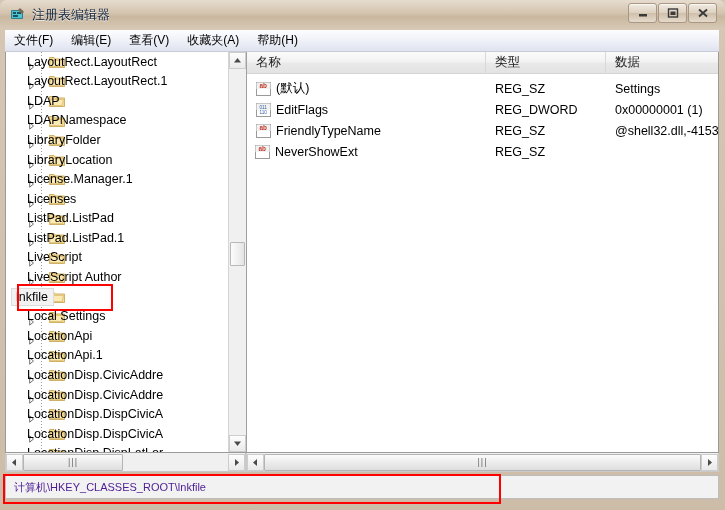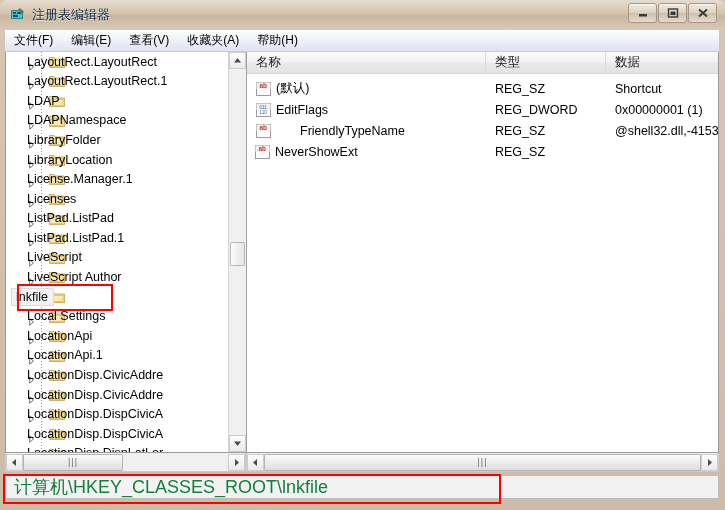--- a/index.html
+++ b/index.html
@@ -173,21 +173,21 @@
     display:flex;align-items:center;justify-content:center;
   }
   .grip{font-size:9px;color:#6d6d6d;letter-spacing:1px;line-height:1;}
 
   
   .statusbar{
     position:absolute;left:5px;top:475px;width:714px;height:24px;
     background:#f2f2f2;border:1px solid #bdbdbd;box-sizing:border-box;
     display:flex;align-items:center;padding-left:8px;
   }
-  .status-text{font-size:18px;color:#15803d;white-space:nowrap;}
+  .status-text{font-size:11px;color:#4c1d95;white-space:nowrap;}
 </style>
 </head>
 <body>
 
 <div class="window">
 
   <div class="titlebar">
     <span class="title-icon">
       <svg width="17" height="17" viewBox="0 0 17 17">
         <rect x="2" y="4" width="12" height="9" rx="1" fill="#2d7f8c"></rect>
@@ -511,37 +511,37 @@
           <div class="lrow">
             <div class="lcell" style="width: 239px;">
               <span class="regicon"><svg width="15" height="14" viewBox="0 0 15 14">
   <rect x="0.5" y="0.5" width="14" height="13" fill="#ffffff" stroke="#9a9a9a" stroke-width="1"></rect>
   <rect x="0.5" y="0.5" width="14" height="6.5" fill="#f2f2f2"></rect>
   <text x="7.2" y="6.4" font-family="Liberation Sans, sans-serif" font-size="6.4" font-weight="bold" fill="#c0392b" text-anchor="middle">ab</text>
 </svg></span>
               <span>(默认)</span>
             </div>
             <div class="lcell" style="width: 120px;">REG_SZ</div>
-            <div class="lcell" style="flex: 1 1 0%;">Shortcut</div>
+            <div class="lcell" style="flex: 1 1 0%;">Settings</div>
           </div>
           <div class="lrow">
             <div class="lcell" style="width: 239px;">
               <span class="regicon"><svg width="15" height="14" viewBox="0 0 15 14">
   <rect x="0.5" y="0.5" width="14" height="13" fill="#ffffff" stroke="#9a9a9a" stroke-width="1"></rect>
   <rect x="0.5" y="0.5" width="14" height="6.5" fill="#f2f2f2"></rect>
   <text x="7.2" y="5.6" font-family="Liberation Sans, sans-serif" font-size="4.6" fill="#2e5fa3" text-anchor="middle">011</text>
   <text x="7.2" y="10.6" font-family="Liberation Sans, sans-serif" font-size="4.6" fill="#2e5fa3" text-anchor="middle">110</text>
 </svg></span>
               <span>EditFlags</span>
             </div>
             <div class="lcell" style="width: 120px;">REG_DWORD</div>
             <div class="lcell" style="flex: 1 1 0%;">0x00000001 (1)</div>
           </div>
           <div class="lrow">
-            <div class="lcell" style="width: 239px; gap: 24px;">
+            <div class="lcell" style="width: 239px;">
               <span class="regicon"><svg width="15" height="14" viewBox="0 0 15 14">
   <rect x="0.5" y="0.5" width="14" height="13" fill="#ffffff" stroke="#9a9a9a" stroke-width="1"></rect>
   <rect x="0.5" y="0.5" width="14" height="6.5" fill="#f2f2f2"></rect>
   <text x="7.2" y="6.4" font-family="Liberation Sans, sans-serif" font-size="6.4" font-weight="bold" fill="#c0392b" text-anchor="middle">ab</text>
 </svg></span>
               <span>FriendlyTypeName</span>
             </div>
             <div class="lcell" style="width: 120px;">REG_SZ</div>
             <div class="lcell" style="flex: 1 1 0%;">@shell32.dll,-4153</div>
           </div>

